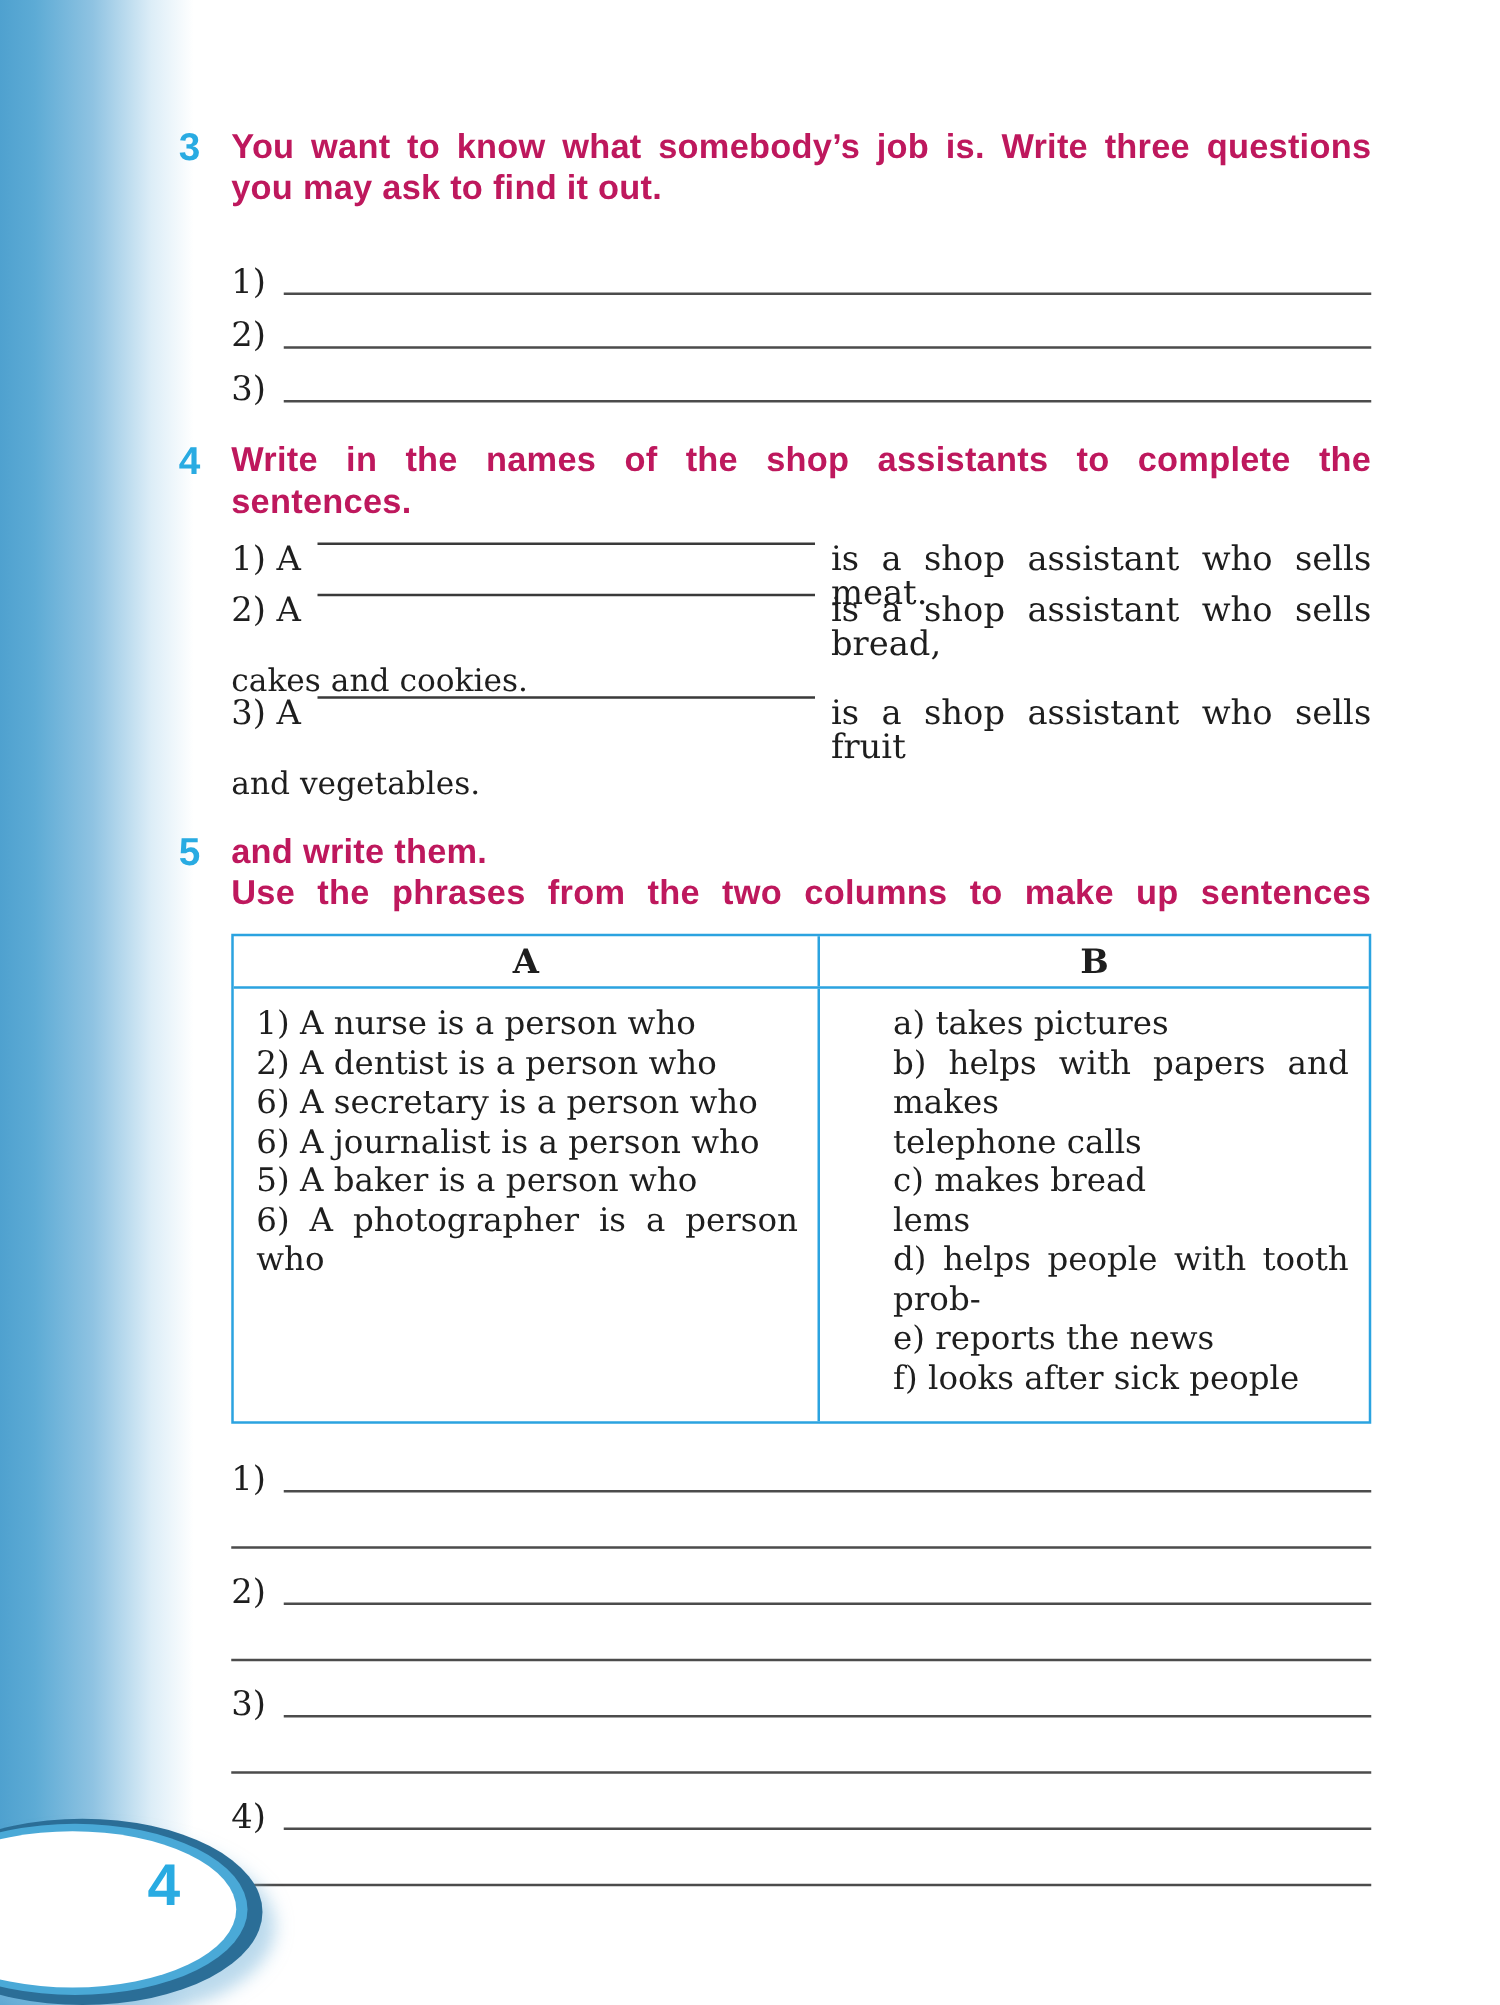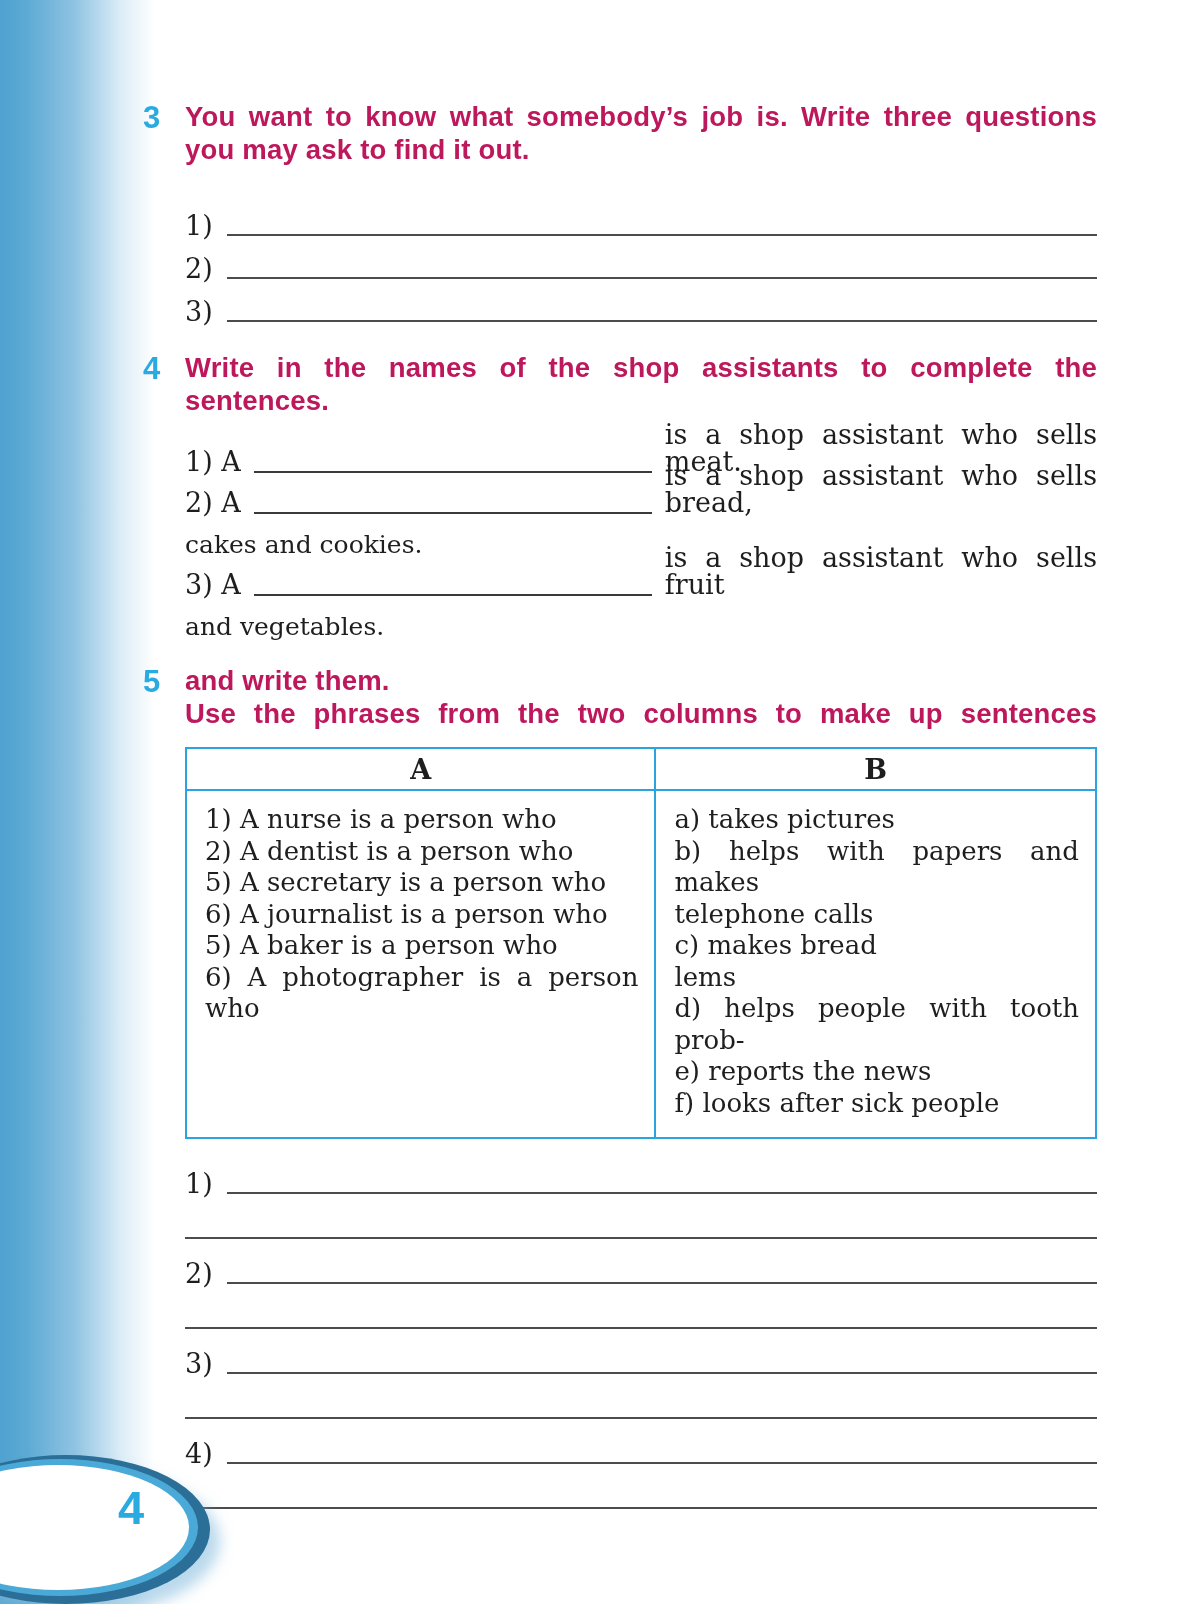--- a/index.html
+++ b/index.html
@@ -39,35 +39,35 @@
   
   .ex3 { margin-top:100px; }
   .blank-rows { margin-top:30px; }
   .blank-row { display:flex; align-items:flex-end; height:43px; }
   .blank-row .lbl { font-size:27px; line-height:1; }
   .rule { flex:1; border-bottom:2px solid #4c4c4c; margin-left:14px; margin-bottom:3px; }
 
   
   .ex4 { margin-top:26px; }
   .sentences { margin-top:17px; }
-  .s-row { display:flex; align-items:flex-end; height:41px; font-size:27px; }
+  .s-row { display:flex; align-items:flex-start; height:41px; font-size:27px; }
   .s-row .lbl { line-height:1; white-space:nowrap; }
   .s-blank { width:398px; border-bottom:2px solid #3a3a3a; margin:0 13px 2px 13px; }
   .s-tail { flex:1; line-height:1; text-align:justify; text-align-last:justify; }
   .s-wrap { height:41px; display:flex; align-items:flex-end; font-size:25px; line-height:1; }
 
   
   .ex5 { margin-top:25px; }
   .ptable { margin-top:17px; border:2px solid #2ba3e0; background:#ffffff; }
   .pt-head { display:flex; border-bottom:2px solid #2ba3e0; height:42px; }
   .pt-head .hcell {
     display:flex; align-items:center; justify-content:center;
     font-weight:bold; font-size:27px; font-family:"DejaVu Serif", serif;
   }
-  .pt-body { display:flex; }
+  .pt-body { display:flex;gap:40px; }
   .col-a { width:51.7%; border-right:2px solid #2ba3e0; }
   .col-b { flex:1; }
   .cell { padding:13px 16px 18px 18px; }
   .tline { font-size:26px; line-height:31.5px; white-space:nowrap; }
   .tline.tjust { white-space:normal; text-align:justify; text-align-last:justify; }
 
   
   .answers { margin-top:13px; }
   .ans-row { display:flex; align-items:flex-end; height:45px; }
   .ans-row .lbl { font-size:27px; line-height:1; }
@@ -151,21 +151,21 @@
 
       <div class="ptable">
         <div class="pt-head">
           <div class="hcell col-a">A</div>
           <div class="hcell col-b">B</div>
         </div>
         <div class="pt-body">
           <div class="col-a cell">
             <div class="tline">1) A nurse is a person who</div>
             <div class="tline">2) A dentist is a person who</div>
-            <div class="tline">5) A secretary is a person who</div>
+            <div class="tline">6) A secretary is a person who</div>
             <div class="tline">6) A journalist is a person who</div>
             <div class="tline">5) A baker is a person who</div>
             <div class="tline tjust">6) A photographer is a person</div>
             <div class="tline">who</div>
           </div>
           <div class="col-b cell">
             <div class="tline">a) takes pictures</div>
             <div class="tline tjust">b) helps with papers and makes</div>
             <div class="tline">telephone calls</div>
             <div class="tline">c) makes bread</div>

